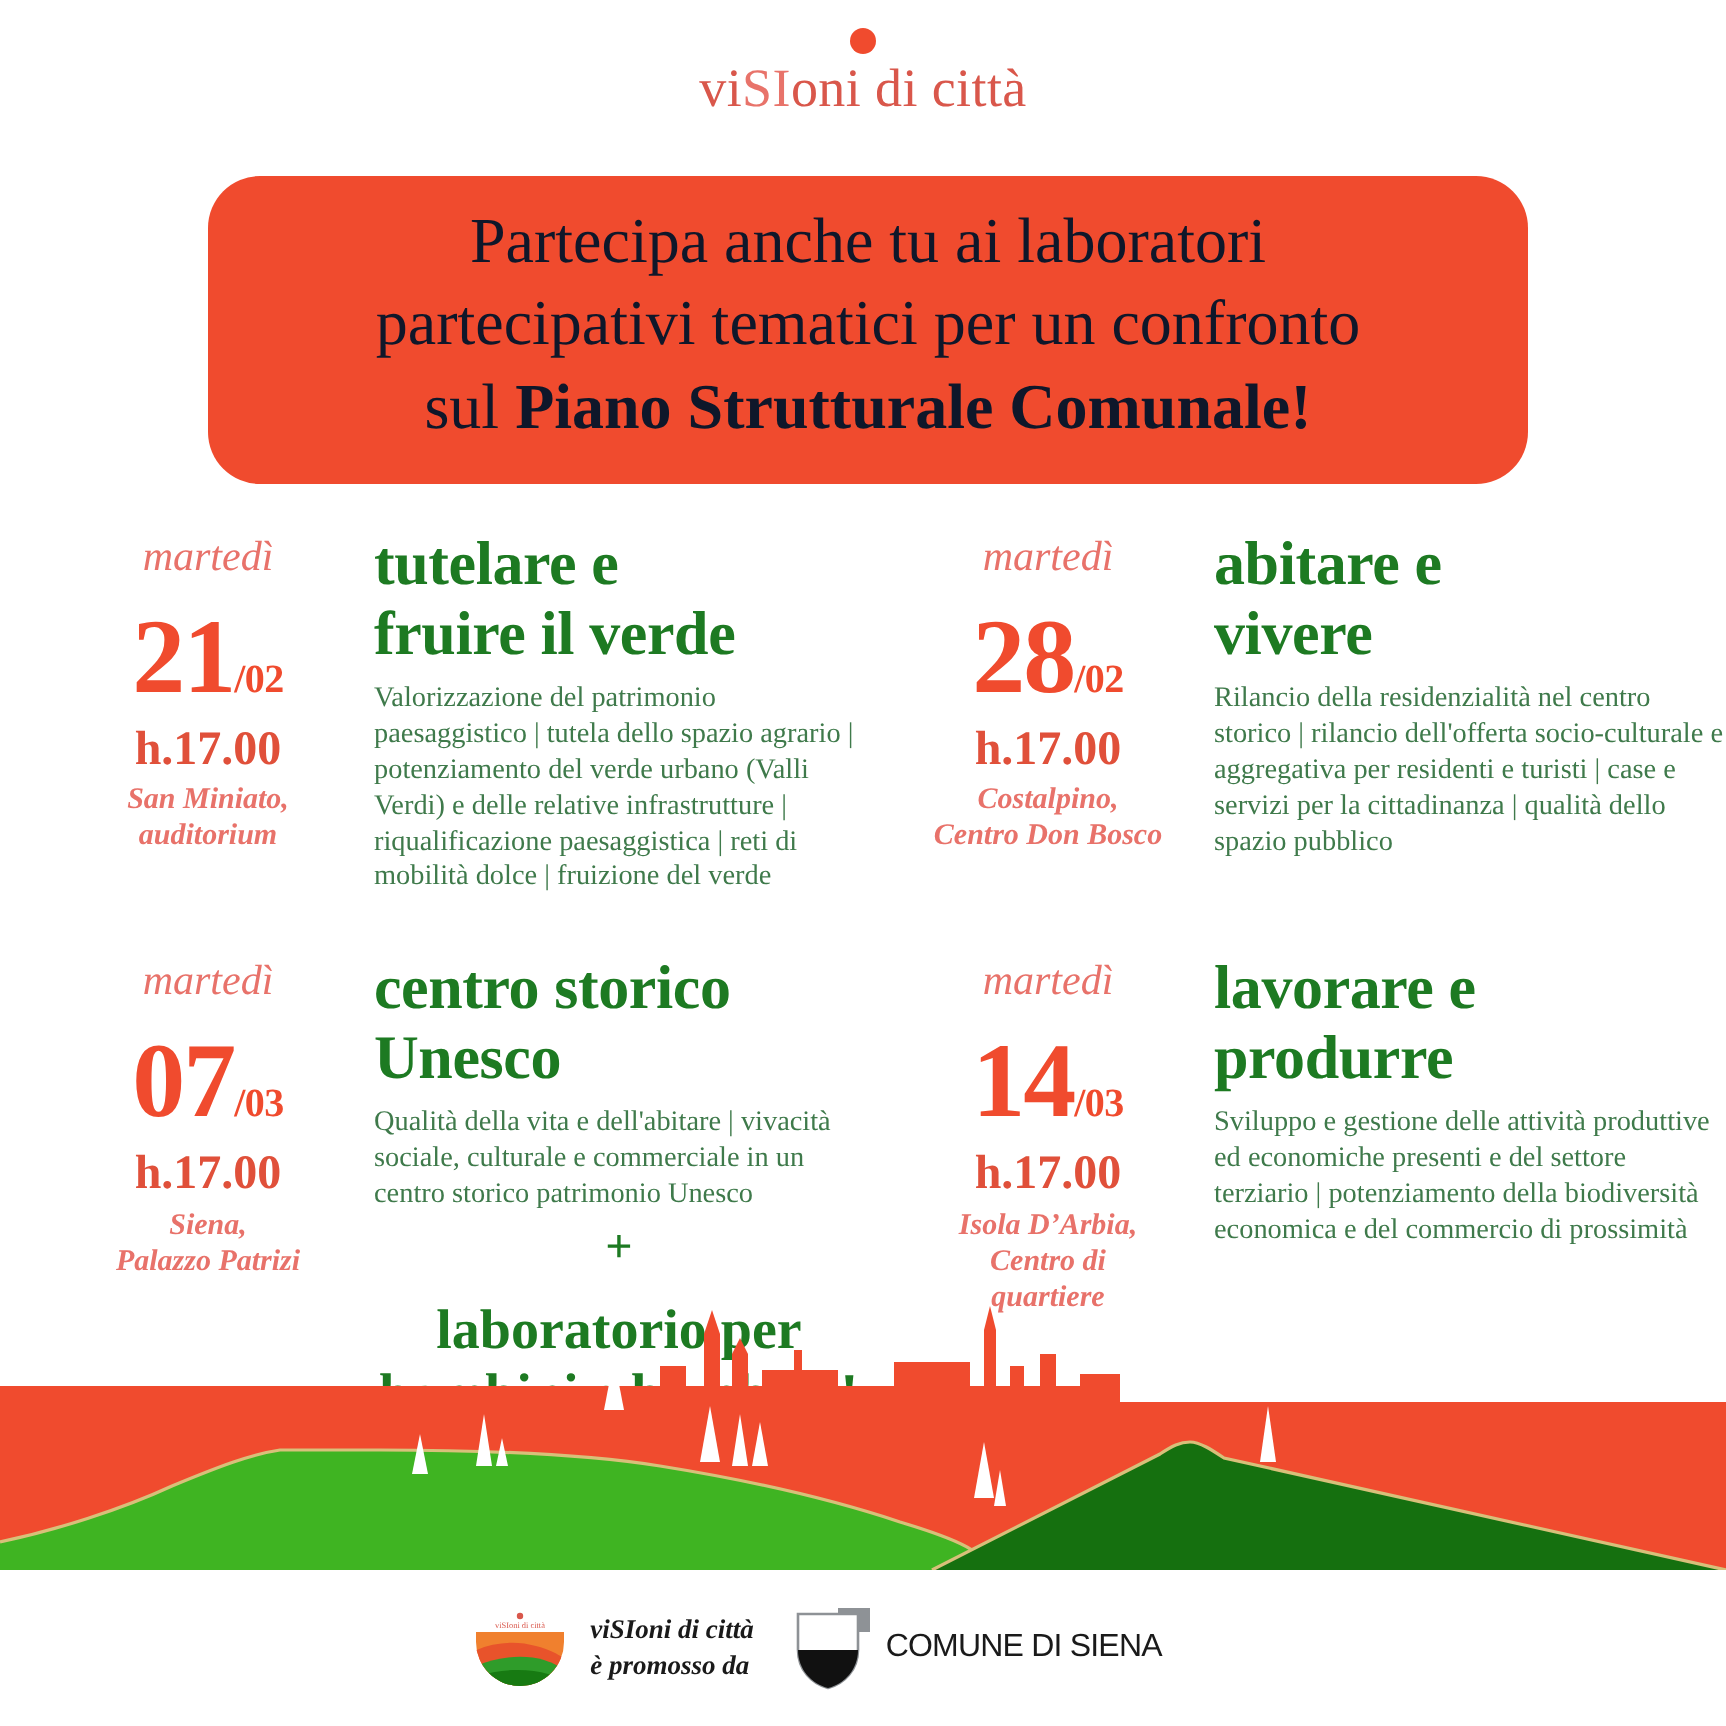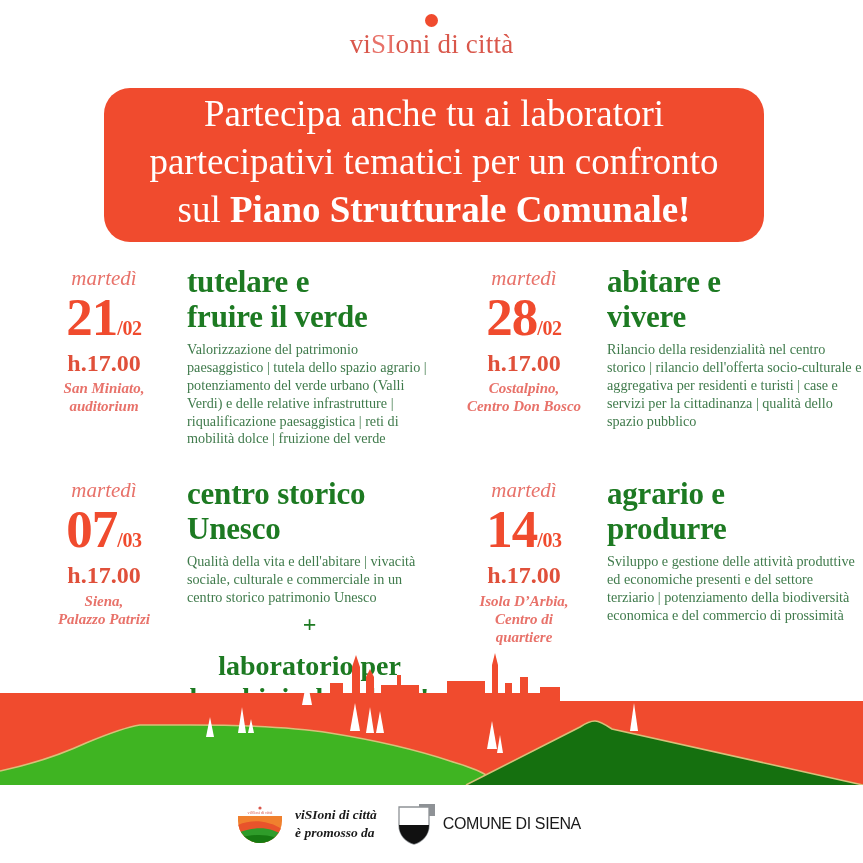--- a/index.html
+++ b/index.html
@@ -62,22 +62,22 @@
     background: #F04B2E;
     border-radius: 26px;
     display: flex;
     flex-direction: column;
     align-items: center;
     justify-content: center;
     box-sizing: border-box;
     padding: 4px 26px 10px 26px;
   }
   .banner-line {
-    color: #ffffff;
-    font-size: 37px;
+    color: #0f172a;
+    font-size: 32px;
     line-height: 1.30;
     text-align: center;
     white-space: nowrap;
   }
   .banner-line b {
     font-weight: bold;
   }
 
   
   .events {
@@ -107,21 +107,21 @@
   .ev-weekday {
     font-style: italic;
     font-size: 21px;
     color: #E8726A;
     line-height: 1;
     margin-bottom: 1px;
   }
   .ev-daywrap {
     line-height: 1;
     white-space: nowrap;
-    margin-top: 2px;
+    margin-top: 14px;
   }
   .ev-day {
     font-size: 53px;
     font-weight: bold;
     color: #F04B2E;
     letter-spacing: -1px;
   }
   .ev-month {
     font-size: 20px;
     font-weight: bold;
@@ -364,21 +364,21 @@
           <div class="ev-daywrap"><span class="ev-day">14</span><span class="ev-month">/03</span></div>
           <div class="ev-time">h.17.00</div>
           <div class="ev-place">
             <span>Isola D’Arbia,</span><br>
             <span>Centro di</span><br>
             <span>quartiere</span>
           </div>
         </div>
         <div class="ev-body">
           <div class="ev-title">
-            <span>agrario e</span><br>
+            <span>lavorare e</span><br>
             <span>produrre</span>
           </div>
           <div class="ev-desc">Sviluppo e gestione delle attività produttive ed economiche presenti e del settore terziario | potenziamento della biodiversità economica e del commercio di prossimità</div>
         </div>
       </div>
 
     </div>
   </div>
 
   <svg class="skyline" viewBox="0 0 863 140" preserveAspectRatio="none">

